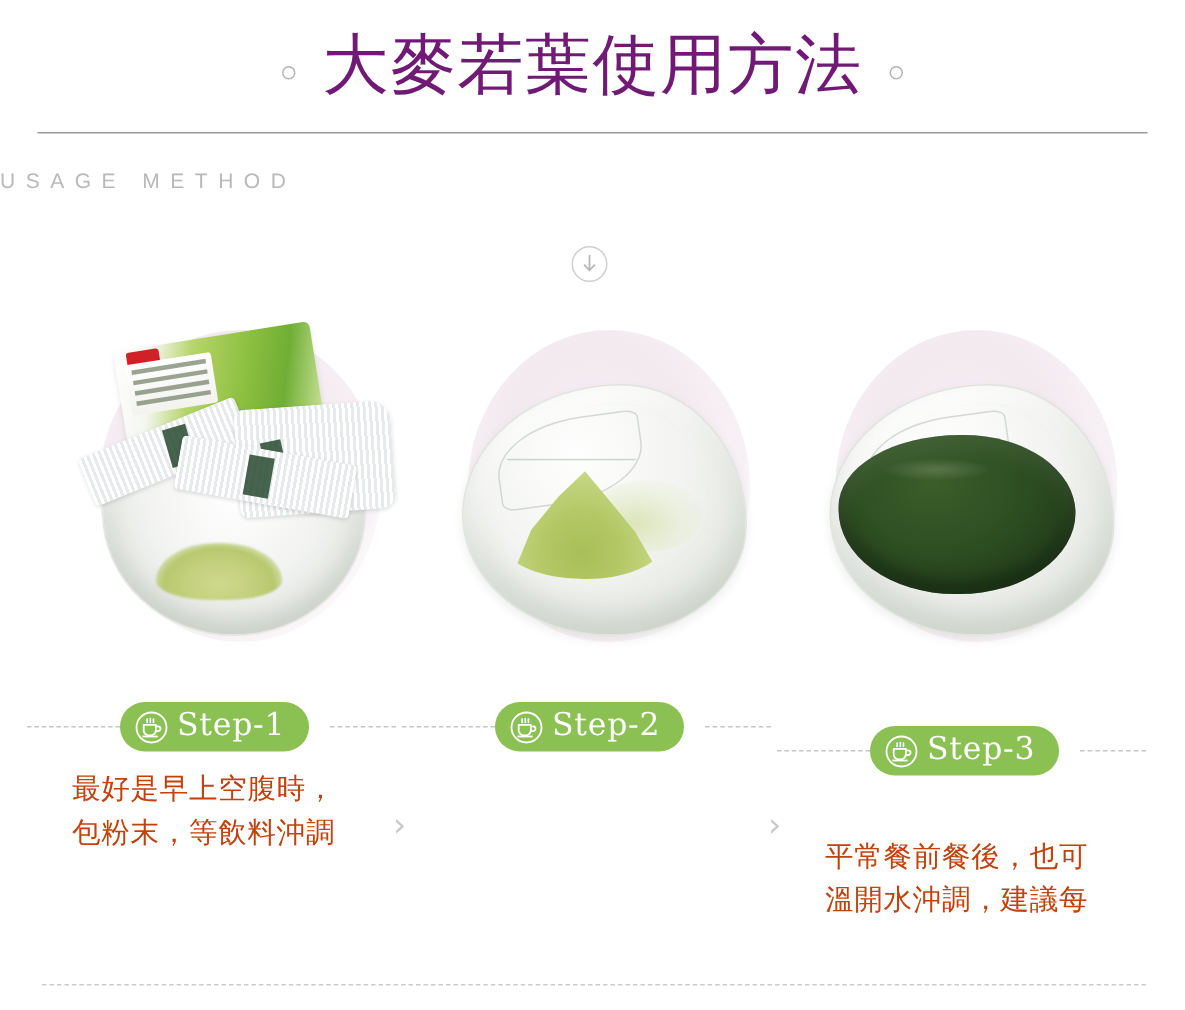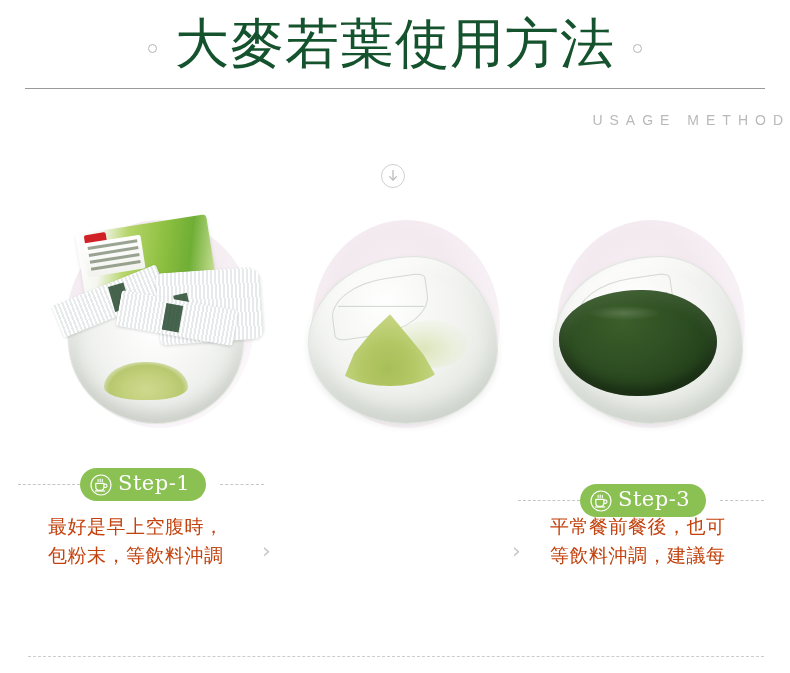--- a/index.html
+++ b/index.html
@@ -36,41 +36,41 @@
     width: 9px; height: 9px;
     border: 1px solid #b4b4b4;
     border-radius: 50%;
     box-sizing: border-box;
     flex: none;
     position: relative;
     top: 4px;
   }
   .page-title {
     font-family: "DejaVu Serif", "Liberation Serif", serif;
-    font-size: 54px;
+    font-size: 44px;
     line-height: 52px;
-    color: #14532d;
+    color: #701a75;
     letter-spacing: 1px;
     white-space: nowrap;
     text-align: right;
   }
   .top-rule {
     position: absolute;
     left: 25px; top: 88px;
     width: 740px;
     height: 1px;
     background: #9a9a9a;
   }
 
   
   .subtitle {
     position: absolute;
     left: 0; top: 112px;
     width: 790px;
-    text-align: right;
+    text-align: left;
     font-size: 14px;
     letter-spacing: 7px;
     color: #b9b9bb;
     font-family: "Liberation Sans", sans-serif;
   }
 
   
   .down-arrow {
     position: absolute;
     left: 381px; top: 164px;
@@ -337,21 +337,21 @@
     top: 0;
     width: 218px;
     font-size: 19px;
     line-height: 29px;
     color: #c2410c;
     letter-spacing: .5px;
     font-family: "DejaVu Sans", "Liberation Sans", sans-serif;
   }
   .st-1 { left: 48px; }
   .st-2 { left: 292px; }
-  .st-3 { left: 550px; }
+  .st-3 { left: 550px; margin-top: 45px; }
 
   .bottom-rule {
     position: absolute;
     left: 28px; top: 656px;
     width: 736px;
     height: 0;
     border-top: 1px dashed #cccccc;
   }
 </style>
 </head>
@@ -440,20 +440,36 @@
           <path d="M5.8 9.3 h8.1 v3.6 a3.4 3.4 0 0 1 -3.4 3.4 h-1.3 a3.4 3.4 0 0 1 -3.4 -3.4 z" fill="none" stroke="#ffffff" stroke-width="1.2" stroke-linejoin="round"></path>
           <path d="M13.9 10.2 h1.5 a1.6 1.6 0 0 1 0 3.2 h-1.5" fill="none" stroke="#ffffff" stroke-width="1.2"></path>
           <path d="M4.9 17 h10.2" stroke="#ffffff" stroke-width="1.2"></path>
           <path d="M8.1 5.4 v2.2 M10.2 5.0 v2.6 M12.3 5.4 v2.2" stroke="#ffffff" stroke-width="1.1" stroke-linecap="round"></path>
         </svg>
       </span>
       <span class="pill-label">Step-1</span>
     </div>
   </div>
 
+  <div class="badge-col bc-2">
+    <div class="dash-line dash-l"></div>
+    <div class="dash-line dash-r"></div>
+    <div class="pill">
+      <span class="cup-icon">
+        <svg width="22" height="22" viewBox="0 0 22 22" aria-hidden="true">
+          <circle cx="11" cy="11" r="10" fill="none" stroke="#ffffff" stroke-width="1.2"></circle>
+          <path d="M5.8 9.3 h8.1 v3.6 a3.4 3.4 0 0 1 -3.4 3.4 h-1.3 a3.4 3.4 0 0 1 -3.4 -3.4 z" fill="none" stroke="#ffffff" stroke-width="1.2" stroke-linejoin="round"></path>
+          <path d="M13.9 10.2 h1.5 a1.6 1.6 0 0 1 0 3.2 h-1.5" fill="none" stroke="#ffffff" stroke-width="1.2"></path>
+          <path d="M4.9 17 h10.2" stroke="#ffffff" stroke-width="1.2"></path>
+          <path d="M8.1 5.4 v2.2 M10.2 5.0 v2.6 M12.3 5.4 v2.2" stroke="#ffffff" stroke-width="1.1" stroke-linecap="round"></path>
+        </svg>
+      </span>
+      <span class="pill-label">Step-2</span>
+    </div>
+  </div>
 
   <div class="badge-col bc-3">
     <div class="dash-line dash-l"></div>
     <div class="dash-line dash-r"></div>
     <div class="pill">
       <span class="cup-icon">
         <svg width="22" height="22" viewBox="0 0 22 22" aria-hidden="true">
           <circle cx="11" cy="11" r="10" fill="none" stroke="#ffffff" stroke-width="1.2"></circle>
           <path d="M5.8 9.3 h8.1 v3.6 a3.4 3.4 0 0 1 -3.4 3.4 h-1.3 a3.4 3.4 0 0 1 -3.4 -3.4 z" fill="none" stroke="#ffffff" stroke-width="1.2" stroke-linejoin="round"></path>
           <path d="M13.9 10.2 h1.5 a1.6 1.6 0 0 1 0 3.2 h-1.5" fill="none" stroke="#ffffff" stroke-width="1.2"></path>
@@ -466,17 +482,17 @@
   </div>
 </div>
 
 <div class="steptexts">
   <div class="steptext st-1">
     <div>最好是早上空腹時，</div>
     <div>包粉末，等飲料沖調</div>
   </div>
   <div class="steptext st-3">
     <div>平常餐前餐後，也可</div>
-    <div>等飲料沖調，建議每</div>
+    <div>溫開水沖調，建議每</div>
   </div>
 </div>
 
 <div class="bottom-rule"></div>
 
 </body></html>

